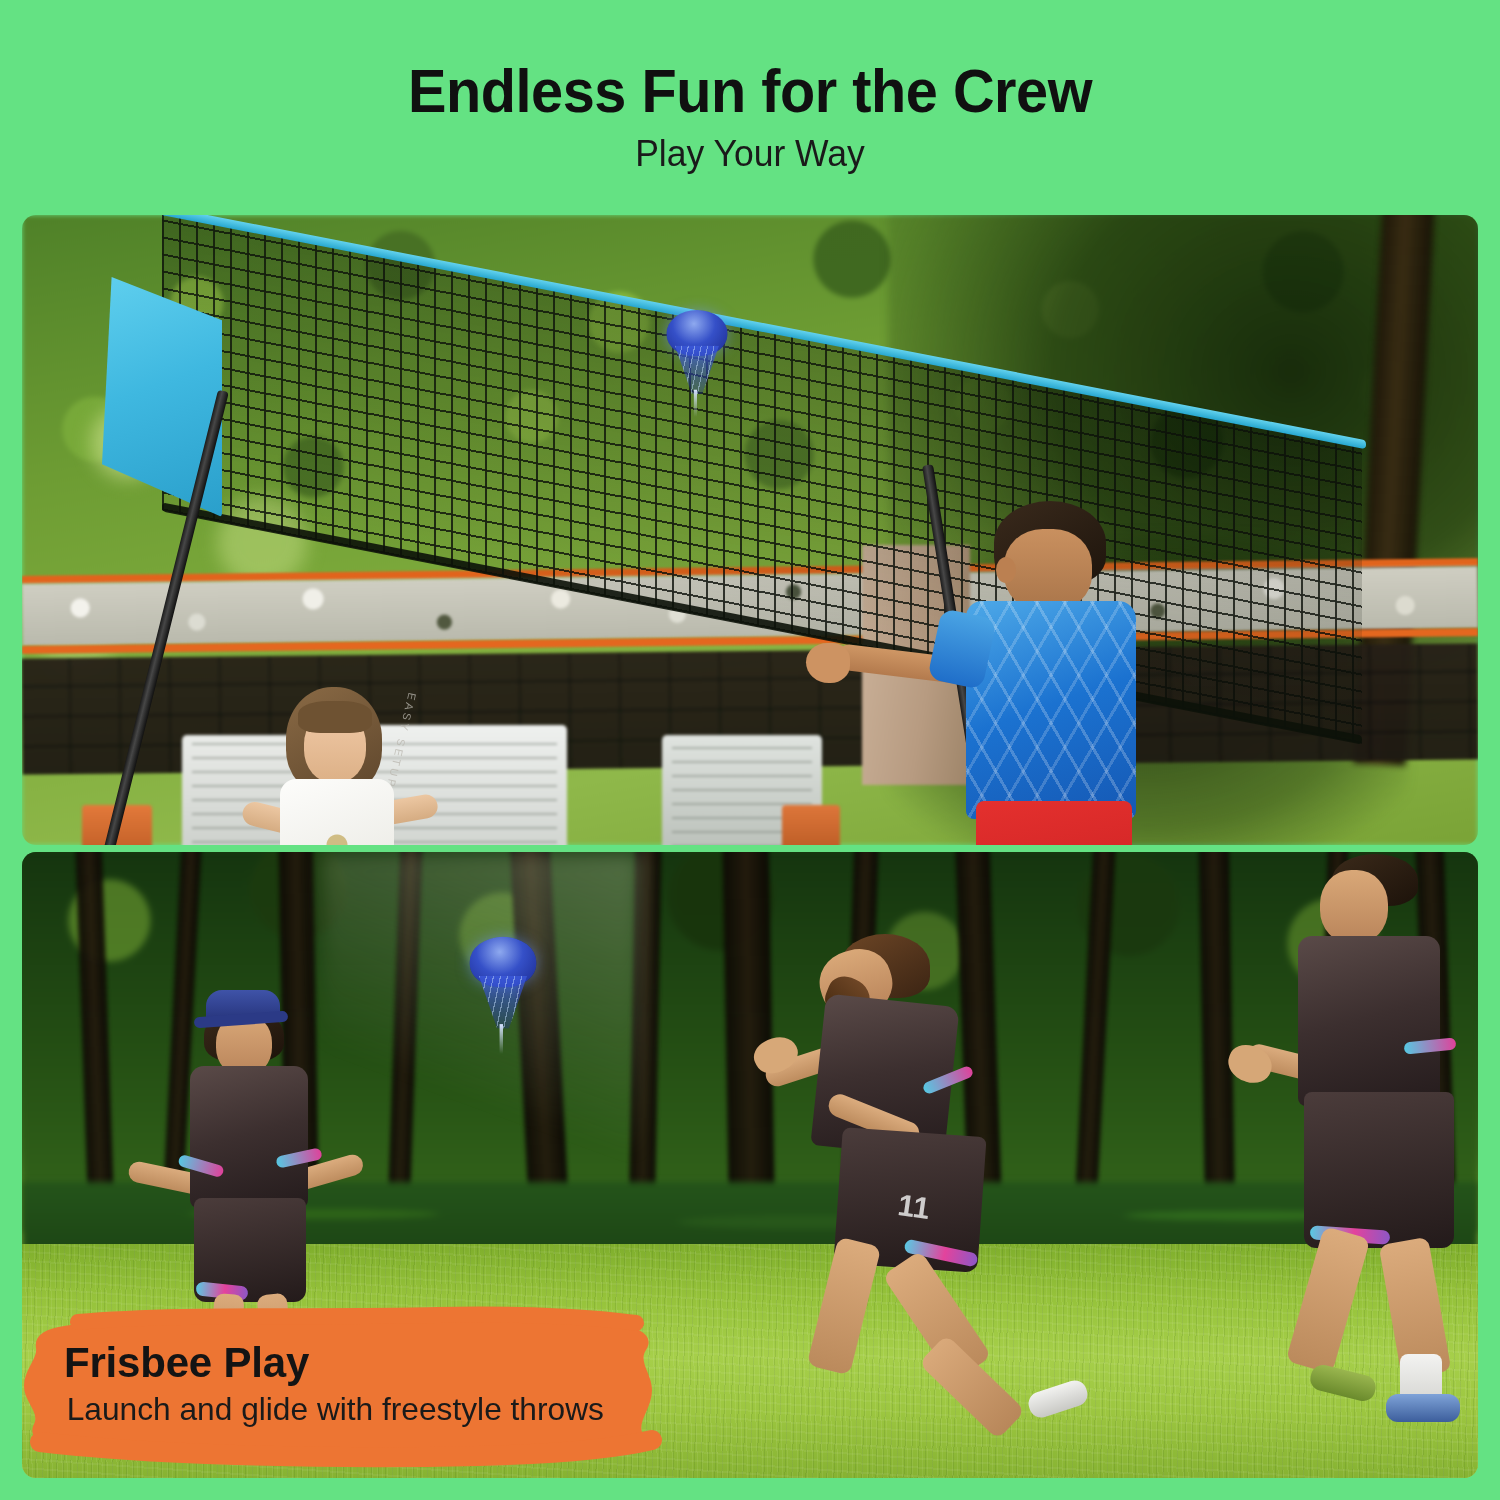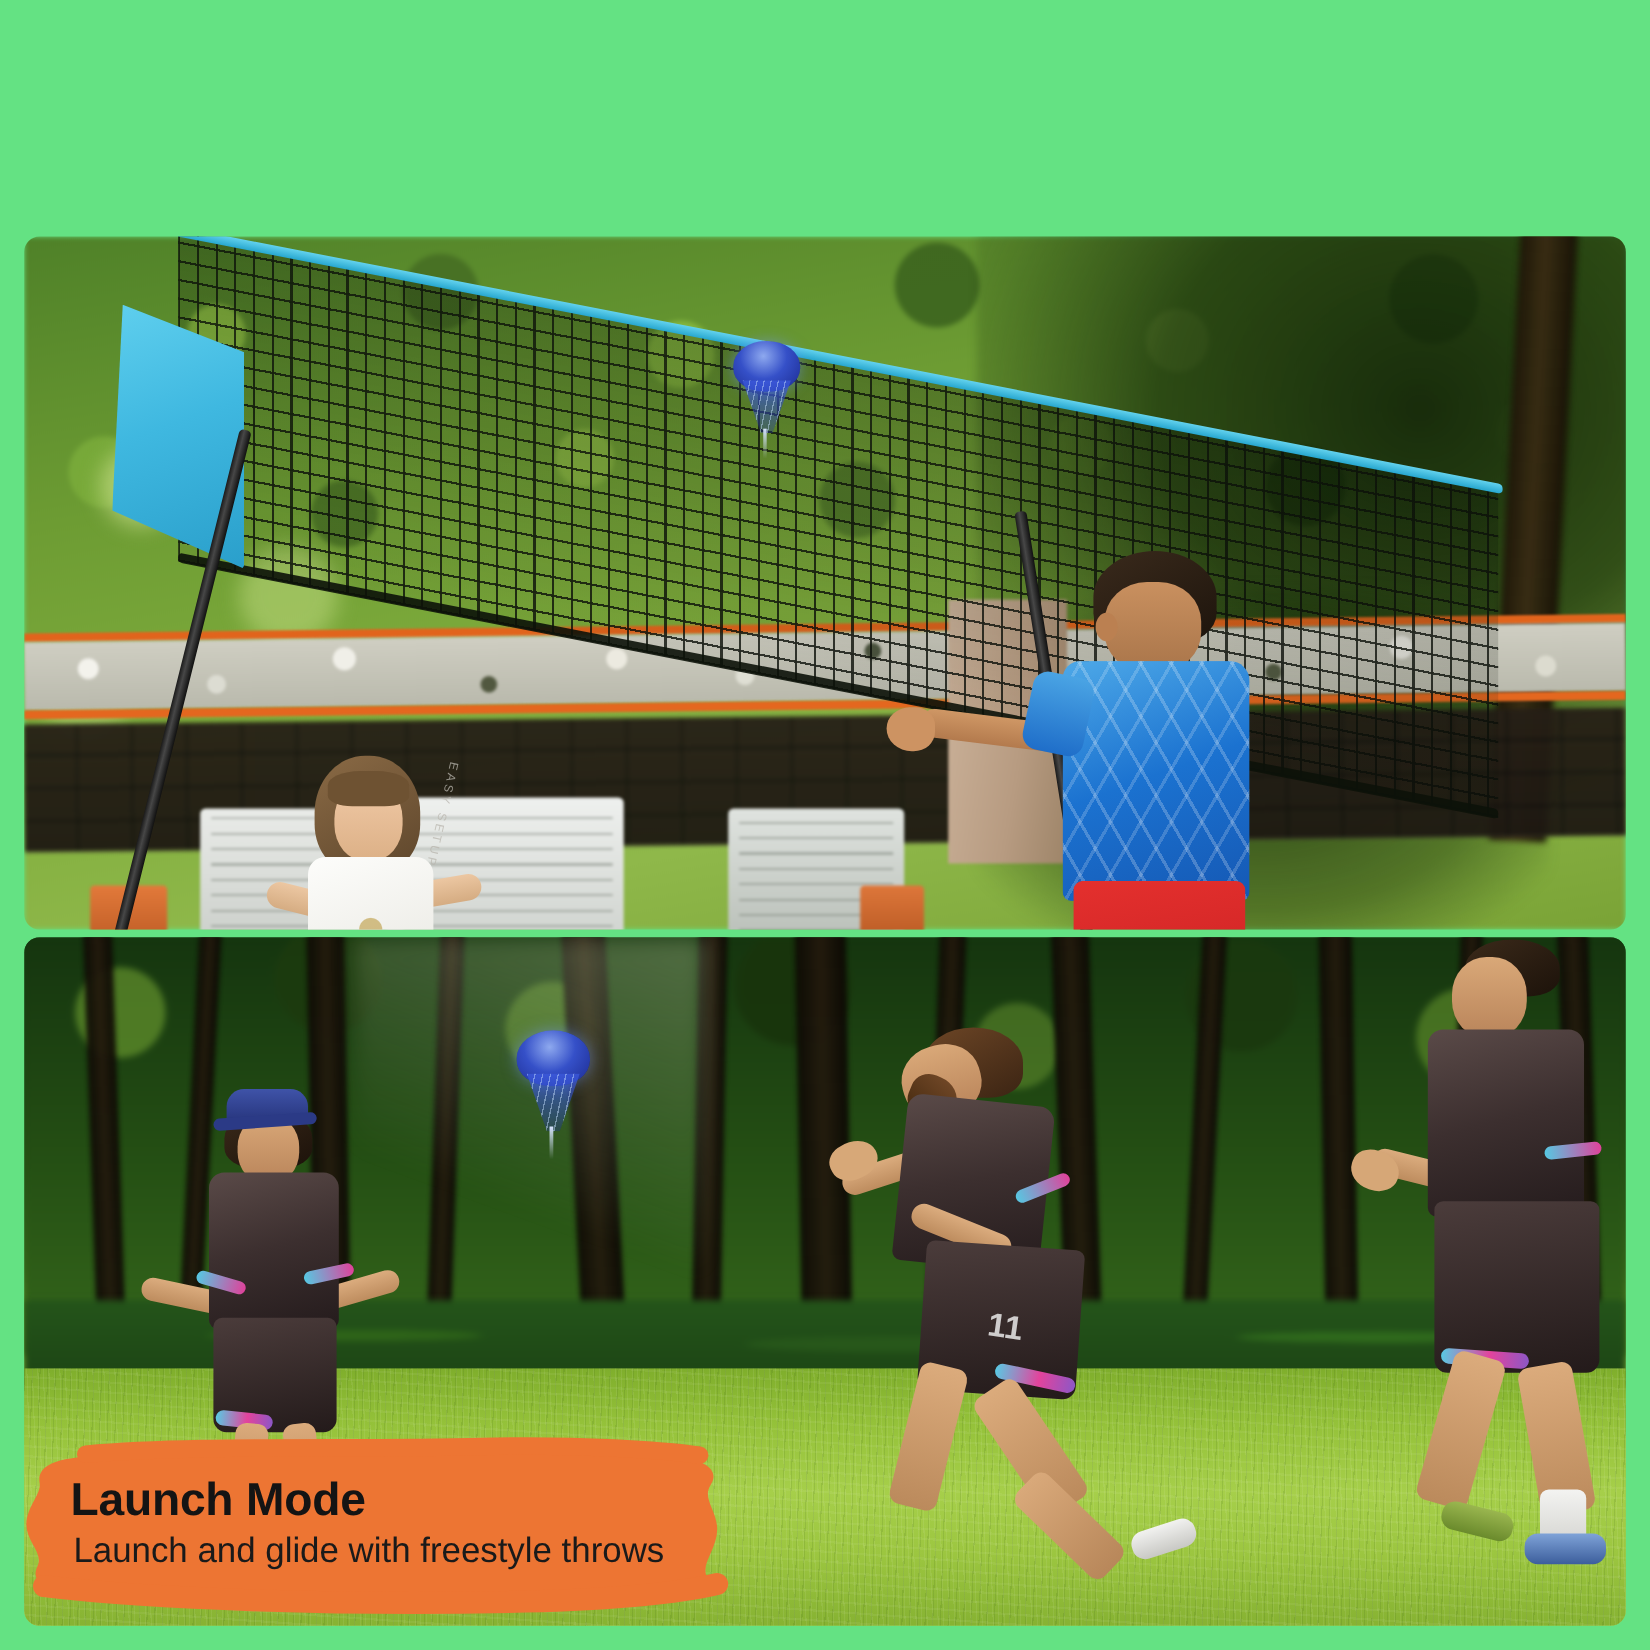--- a/index.html
+++ b/index.html
@@ -326,20 +326,24 @@
   #label-frisbee{left:18px;top:1310px;width:642px;height:160px;}
   #label-frisbee .lbl-title{font-size:42px;line-height:46px;padding-top:30px;text-align:left;padding-left:46px;}
   #label-frisbee .lbl-sub{font-size:32px;line-height:38px;padding-top:4px;text-align:left;padding-left:46px;transform:scaleX(0.99);}
   #label-frisbee .txt{text-align:left;}
 </style>
 </head>
 <body>
 
 <div class="page">
 
+  <div class="header">
+    <h1 class="title">Endless Fun for the Crew</h1>
+    <p class="subtitle">Play Your Way</p>
+  </div>
 
   <div class="panel" id="panel-top">
     <div class="scene">
 
       <div class="t-foliage"></div>
       <div class="t-bokeh"></div>
       <div class="t-canopy"></div>
       <div class="t-canopy2"></div>
       <div class="t-trunk"></div>
 
@@ -487,21 +491,21 @@
       <div class="brush" id="label-frisbee" style="top:458px;left:-4px;">
         <svg width="642" height="160" viewBox="0 0 642 160" aria-hidden="true">
           <path d="M46 16 C120 4, 230 10, 320 6 C420 2, 530 8, 596 14 C626 17, 636 28, 628 40
                    C620 52, 634 64, 634 80 C634 98, 620 110, 624 122 C628 134, 612 144, 580 147
                    C500 154, 360 148, 250 150 C160 152, 80 148, 48 142 C20 137, 10 126, 16 114
                    C22 102, 6 92, 6 76 C6 60, 20 48, 18 38 C16 26, 26 19, 46 16 Z" fill="#ed7533"></path>
           <path d="M60 12 C160 3, 300 8, 420 5 C510 3, 584 8, 618 13" stroke="#ed7533" stroke-width="16" fill="none" stroke-linecap="round"></path>
           <path d="M22 132 C120 144, 300 150, 460 146 C540 144, 600 138, 634 130" stroke="#ed7533" stroke-width="20" fill="none" stroke-linecap="round"></path>
         </svg>
         <div class="txt" style="top:0;">
-          <p class="lbl-title">Launch Mode</p>
+          <p class="lbl-title">Frisbee Play</p>
           <p class="lbl-sub">Launch and glide with freestyle throws</p>
         </div>
       </div>
 
     </div>
   </div>
 
 </div>
 
 </body></html>

